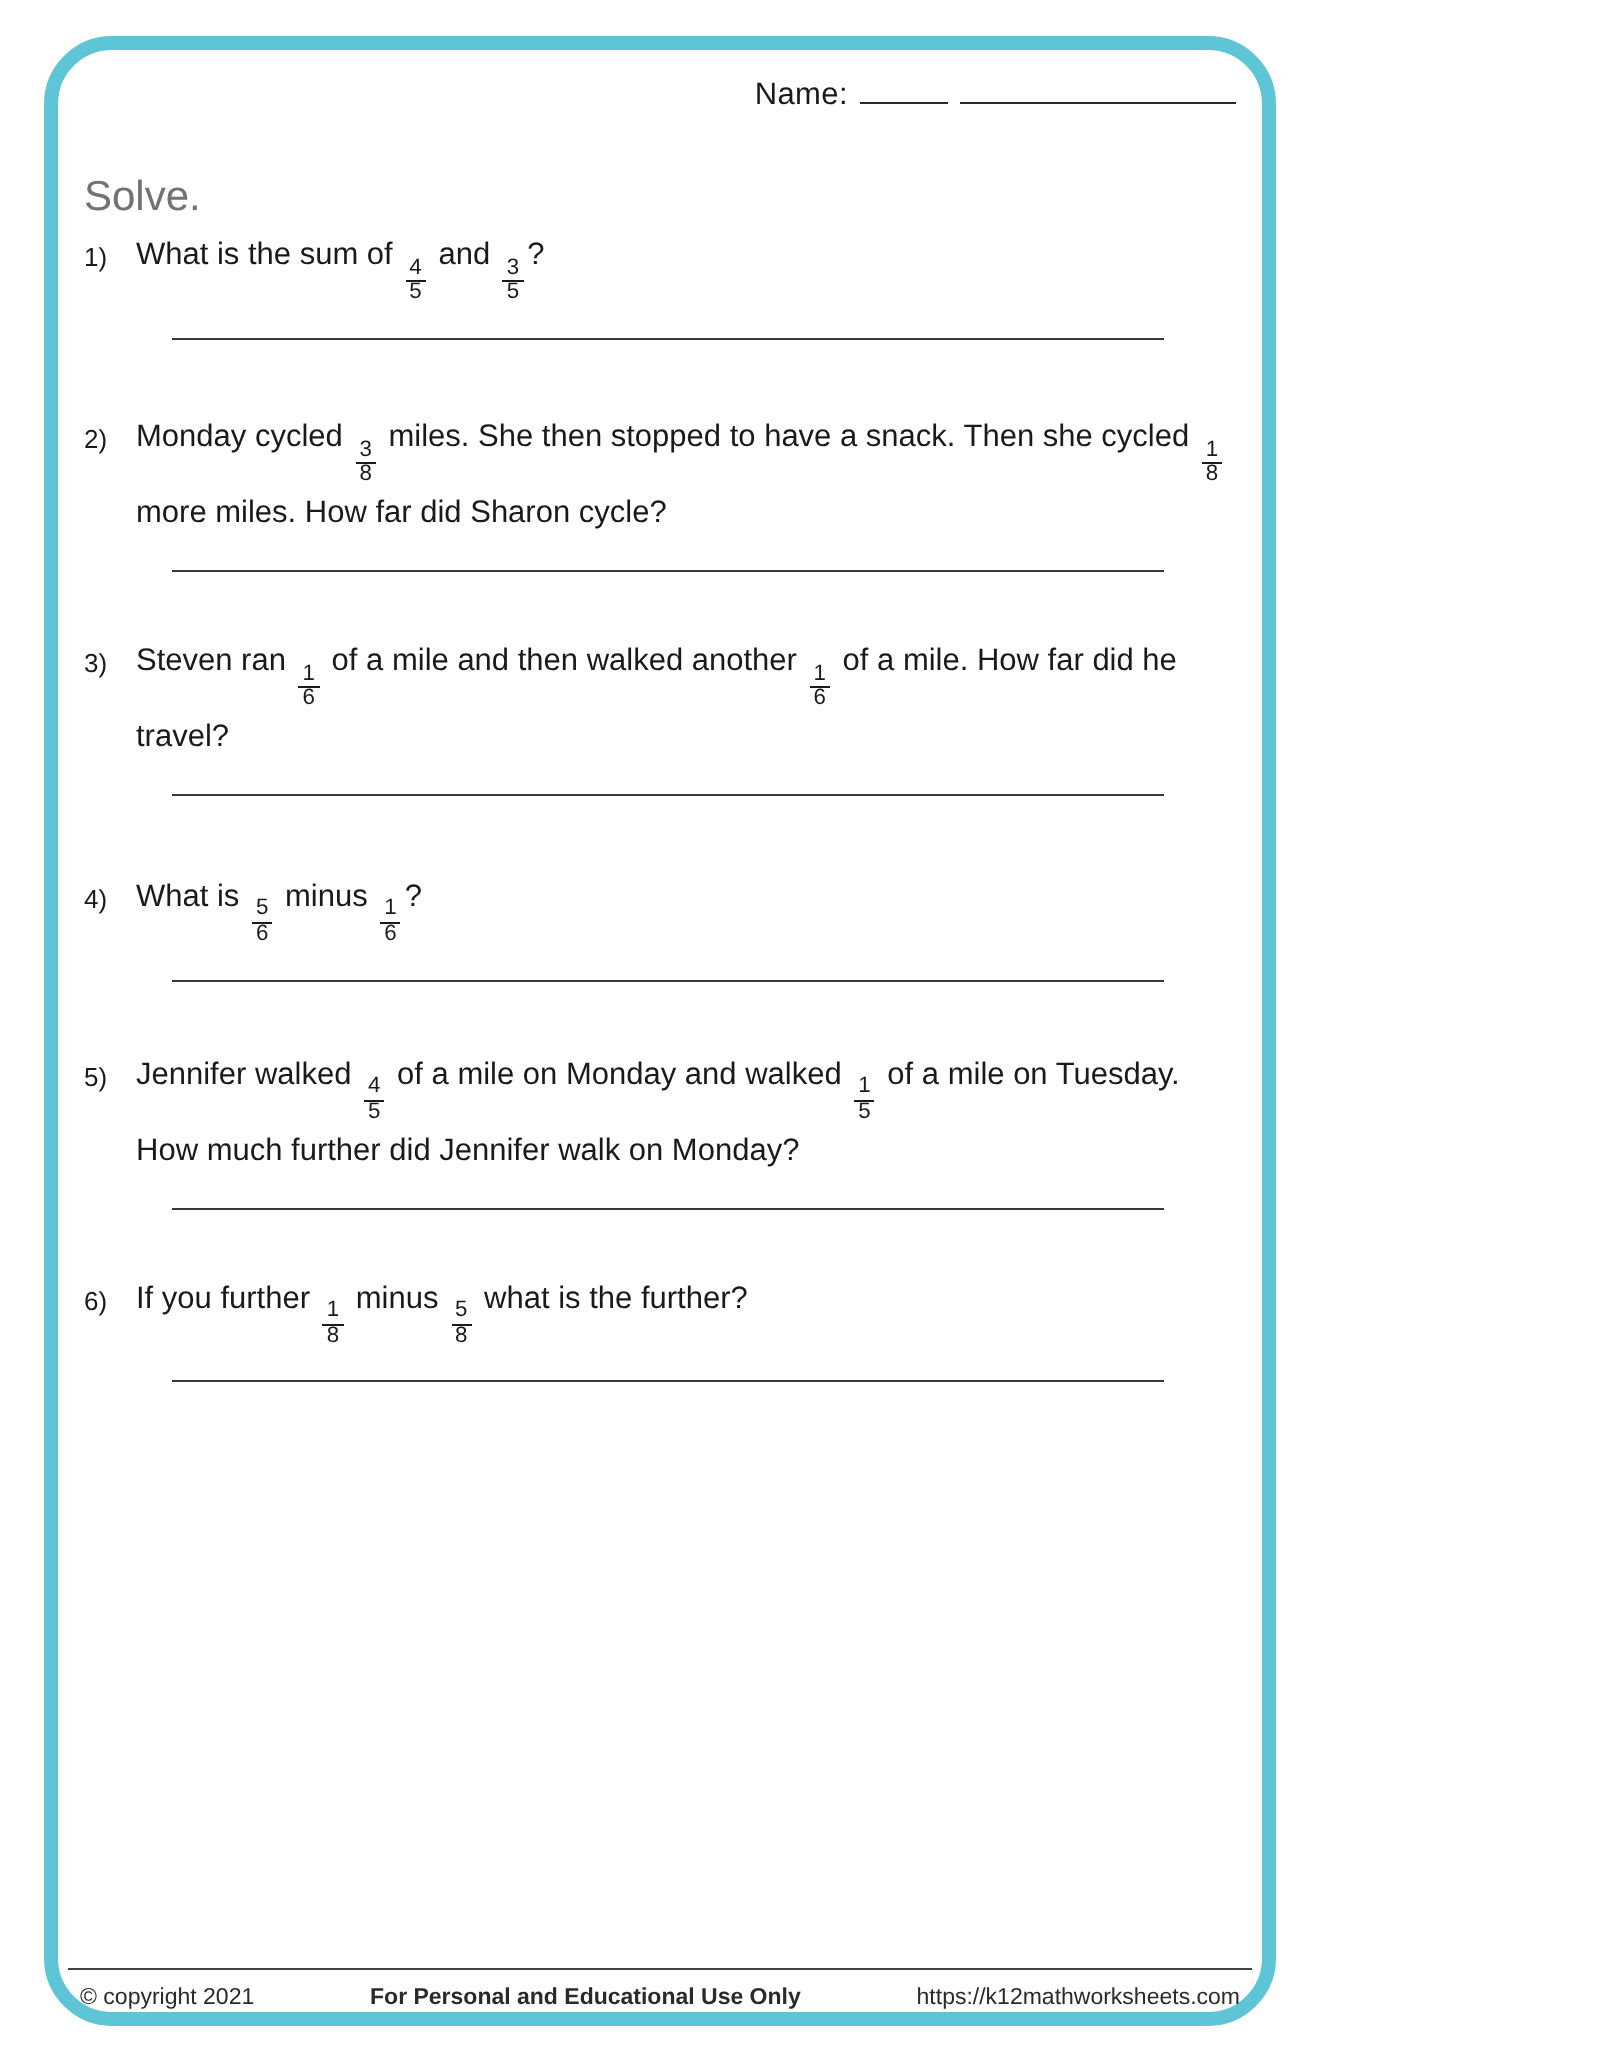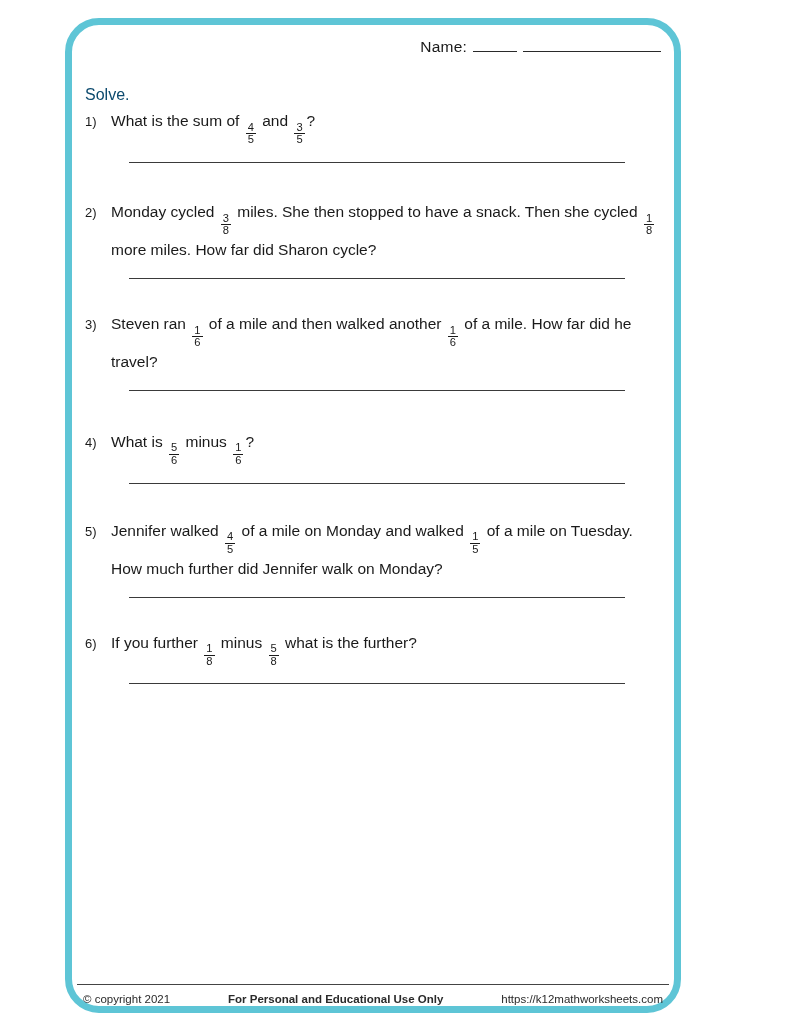--- a/index.html
+++ b/index.html
@@ -14,21 +14,20 @@
     color: #1a1a1a;
     overflow: hidden;
   }
 
   .page {
     position: relative;
     width: 660px;
     height: 1035px;
     box-sizing: border-box;
     padding: 18px 22px 34px 22px;
-    margin-left: 43px;
   }
 
   
   .frame {
     position: absolute;
     top: 18px;
     left: 22px;
     right: 22px;
     bottom: 22px;
     border: 7px solid #5ec5d6;
@@ -79,24 +78,24 @@
     font-size: 29px;
     line-height: 1.35;
     margin-top: 22px;
     letter-spacing: 0.2px;
     color: #111;
   }
   .title .line2 { display: block; }
 
   
   .instruction {
-    font-size: 16px;
+    font-size: 21px;
     margin-top: 30px;
     margin-left: 8px;
-    color: #0c4a6e;
+    color: #737373;
   }
 
   
   .problems {
     margin-top: 4px;
   }
   .problem {
     margin-top: 10px;
     margin-bottom: 0;
   }

